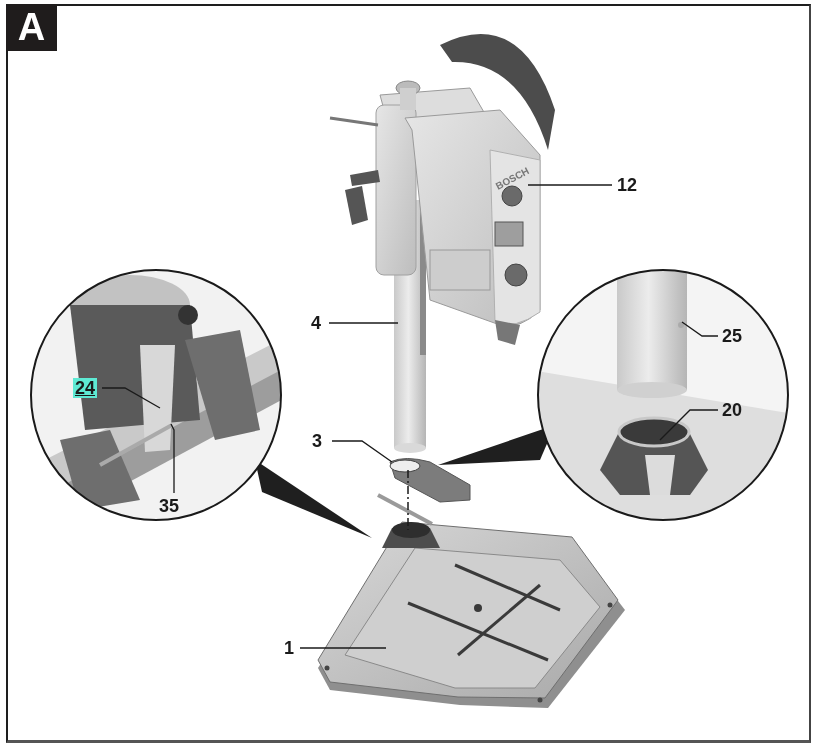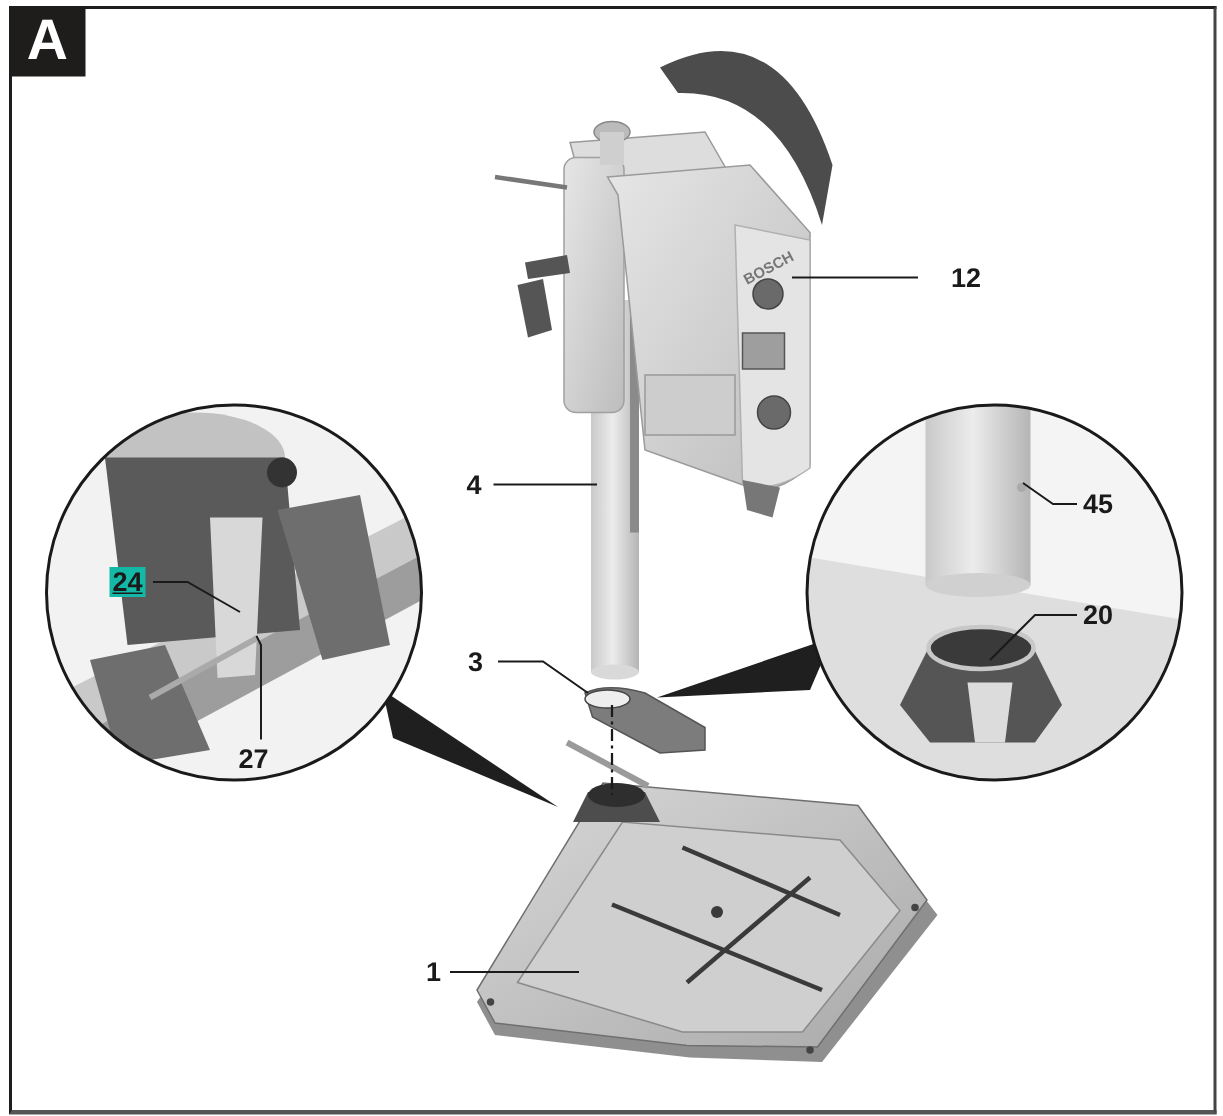--- a/index.html
+++ b/index.html
@@ -5,21 +5,21 @@
   html, body { margin:0; padding:0; background:#ffffff; }
   body { width:815px; height:744px; position:relative; overflow:hidden;
          font-family:"Liberation Sans", "DejaVu Sans", sans-serif; }
   .frame { position:absolute; left:6px; top:4px; width:801px; height:734px;
            border:2px solid #1e1e1e; border-right-color:#444; border-bottom:3px solid #555; }
   .fig-badge { position:absolute; left:6px; top:4px; width:51px; height:47px;
                background:#1f1c1c; color:#fff; font-weight:bold; font-size:38px;
                line-height:47px; text-align:center; }
   svg.illus { position:absolute; left:0; top:0; }
   .callout { position:absolute; font-weight:bold; font-size:18px; color:#1a1a1a; line-height:20px; }
-  .callout.boxed { background:#14b8a6; padding:0 2px;text-decoration:underline; }
+  .callout.boxed { background:#5eead4; padding:0 2px;text-decoration:underline; }
 </style>
 </head>
 <body>
 
 <div class="frame"></div>
 <div class="fig-badge">A</div>
 
 <svg class="illus" width="815" height="744" viewBox="0 0 815 744">
   <defs>
     <linearGradient id="col" x1="0" x2="1">
@@ -132,20 +132,20 @@
     <line x1="329" y1="323" x2="398" y2="323"></line>
     <polyline points="682,322 702,336 718,336"></polyline>
     <polyline points="660,440 690,410 718,410"></polyline>
     <polyline points="102,388 125,388 160,408"></polyline>
     <polyline points="171,424 174,430 174,493"></polyline>
     <polyline points="332,441 362,441 392,462"></polyline>
     <line x1="300" y1="648" x2="386" y2="648"></line>
   </g>
 </svg>
 
-<div class="callout" style="left:634px;top:175px;">12</div>
+<div class="callout" style="left:617px;top:175px;">12</div>
 <div class="callout" style="left:311px;top:313px;">4</div>
-<div class="callout" style="left:722px;top:326px;">45</div>
+<div class="callout" style="left:722px;top:326px;">25</div>
 <div class="callout" style="left:722px;top:400px;">20</div>
 <div class="callout boxed" style="left:73px;top:378px;">24</div>
-<div class="callout" style="left:159px;top:496px;">27</div>
+<div class="callout" style="left:159px;top:496px;">35</div>
 <div class="callout" style="left:312px;top:431px;">3</div>
 <div class="callout" style="left:284px;top:638px;">1</div>
 
 </body></html>

